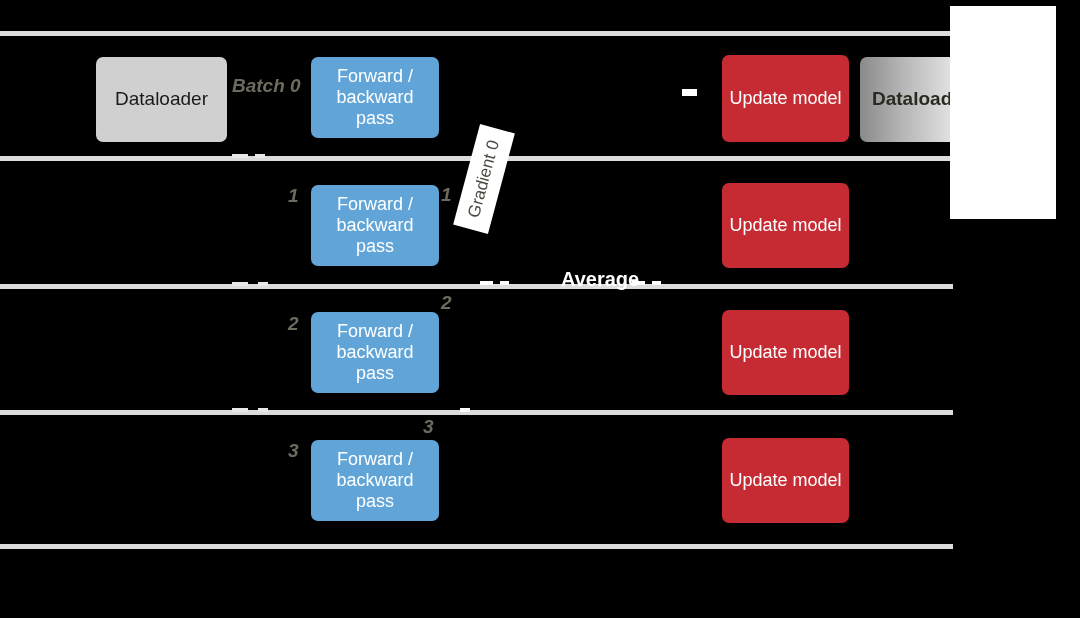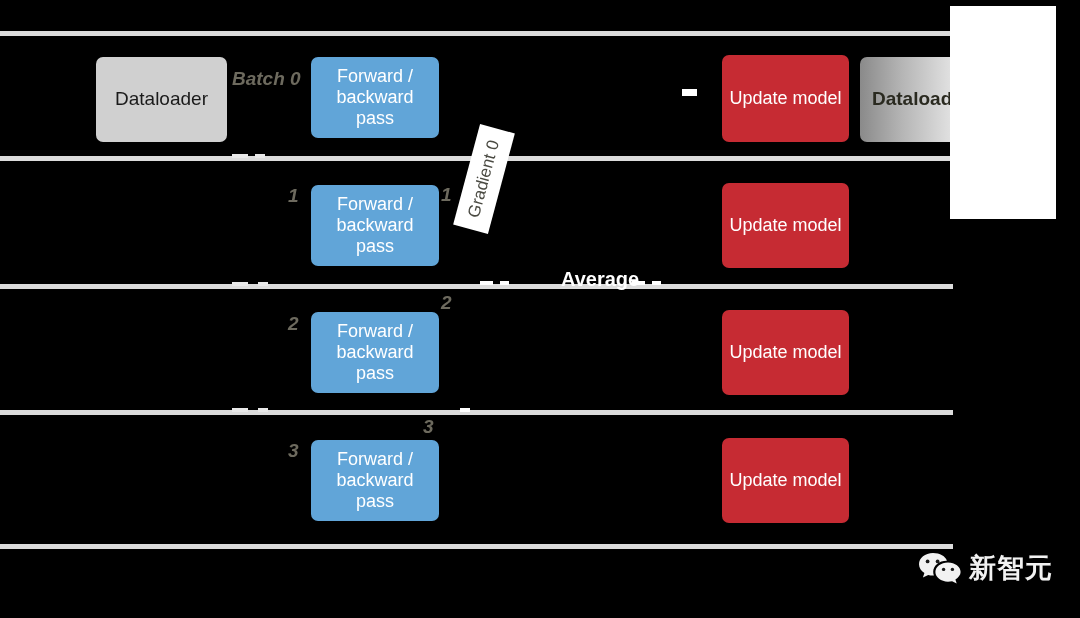--- a/index.html
+++ b/index.html
@@ -173,21 +173,21 @@
   <div class="dash-sm" style="left:682px; top:89px; width:15px; height:7px;"></div>
 
   <div class="dash-sm" style="left:460px; top:408px; width:10px; height:4px;"></div>
 
   <div class="box box-dataloader" style="left:96px; top:57px; width:131px; height:85px;">
     <span>
       <span>Dataloader</span>
     </span>
   </div>
 
-  <div class="batch-label" style="left:232px; top:68px;">Batch 0</div>
+  <div class="batch-label" style="left:232px; top:75px;">Batch 0</div>
 
   <div class="box box-forward" style="left:311px; top:57px; width:128px; height:81px;">
     <div>
       <div>Forward /</div>
       <div>backward pass</div>
     </div>
   </div>
 
   <div class="box box-update" style="left:722px; top:55px; width:127px; height:87px;">
     <span>Update model</span>
@@ -243,34 +243,14 @@
   </div>
 
   <div class="idx-label" style="left:423px; top:416px;">3</div>
 
   <div class="box box-update" style="left:722px; top:438px; width:127px; height:85px;">
     <span>Update model</span>
   </div>
 
   <div class="white-panel" style="left:950px; top:6px; width:106px; height:213px;"></div>
 
-  <div class="watermark" style="left:918px; top:550px;">
-    <div class="wm-logo">
-      <svg width="44" height="34" viewBox="0 0 44 34" xmlns="http://www.w3.org/2000/svg">
-        <g fill="#f2f2f2">
-          <path d="M15 2 C7 2 1 7 1 13.2 C1 16.8 3.1 20 6.4 22 L4.9 26.6 L10.2 23.9 C11.7 24.3 13.3 24.5 15 24.5
-                   C15.3 24.5 15.6 24.5 15.9 24.5 C15.4 23.3 15.2 22 15.2 20.7 C15.2 14.6 21.2 9.7 28.6 9.7
-                   C28.6 9.7 28.8 9.7 28.9 9.7 C27.6 5.3 21.9 2 15 2 Z"></path>
-          <path d="M30 11.5 C23 11.5 17.4 15.8 17.4 21.1 C17.4 26.4 23 30.7 30 30.7 C31.4 30.7 32.8 30.5 34.1 30.2
-                   L38.7 32.5 L37.4 28.5 C40.4 26.7 42.6 24 42.6 21.1 C42.6 15.8 37 11.5 30 11.5 Z"></path>
-        </g>
-        <g fill="#1a1a1a">
-          <circle cx="9.6" cy="10.4" r="1.9"></circle>
-          <circle cx="19.6" cy="10.4" r="1.9"></circle>
-          <circle cx="25.6" cy="18.4" r="1.7"></circle>
-          <circle cx="34.4" cy="18.4" r="1.7"></circle>
-        </g>
-      </svg>
-    </div>
-    <div class="wm-text">新智元</div>
-  </div>
 
 </div>
 
 </body></html>

